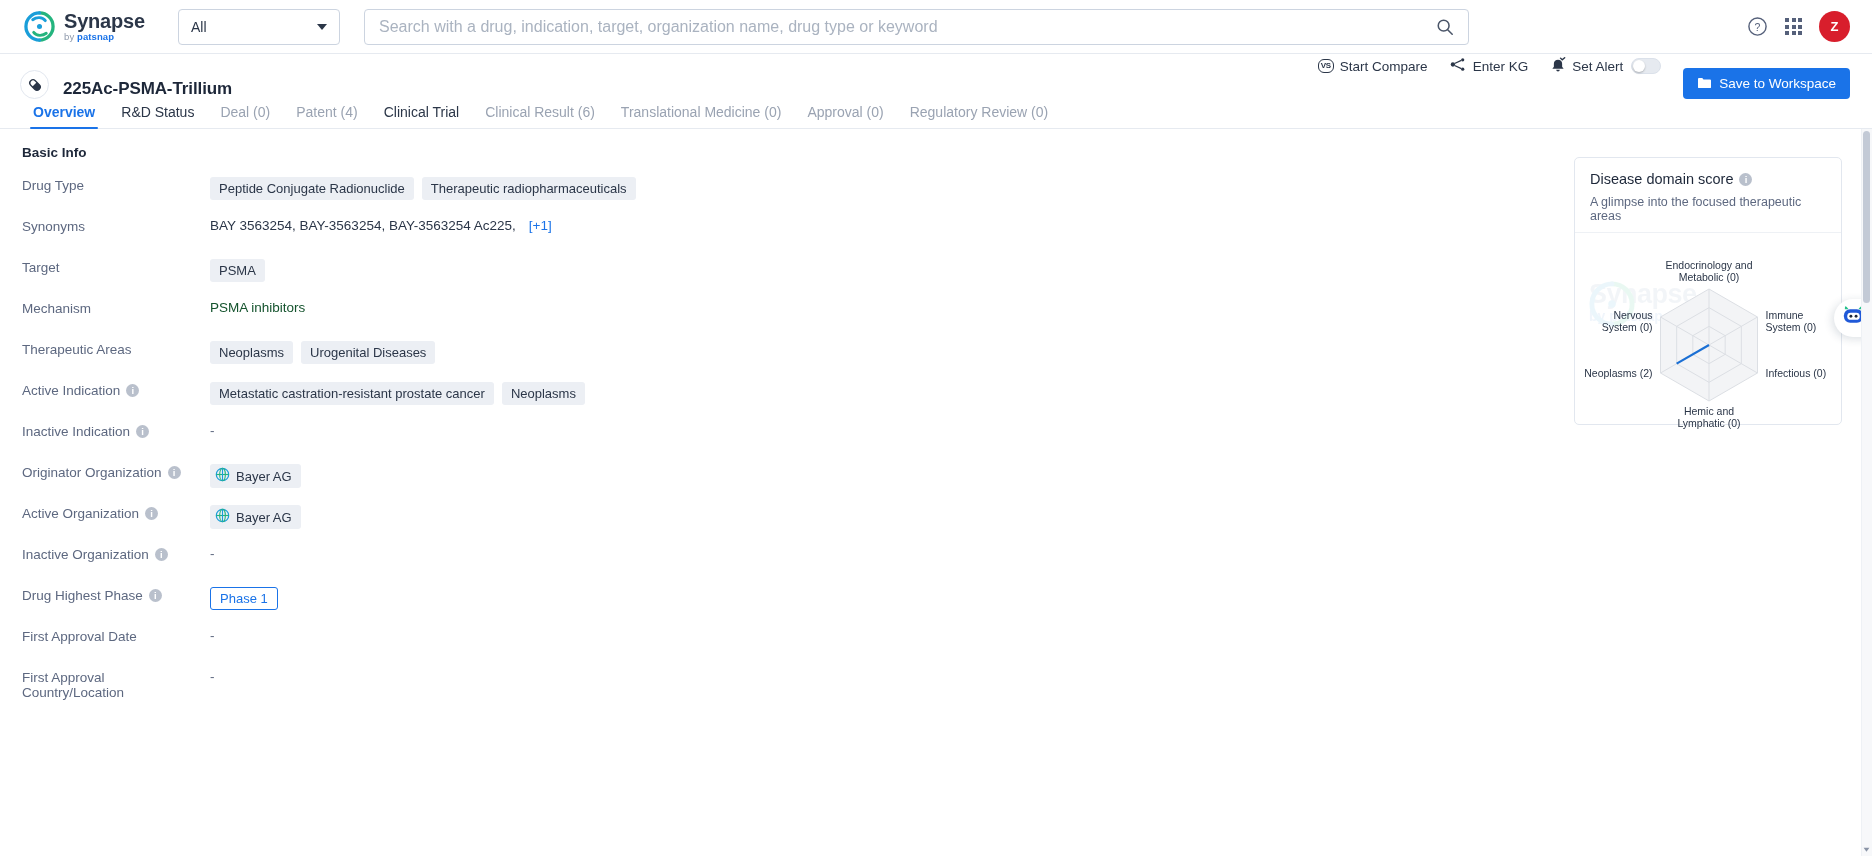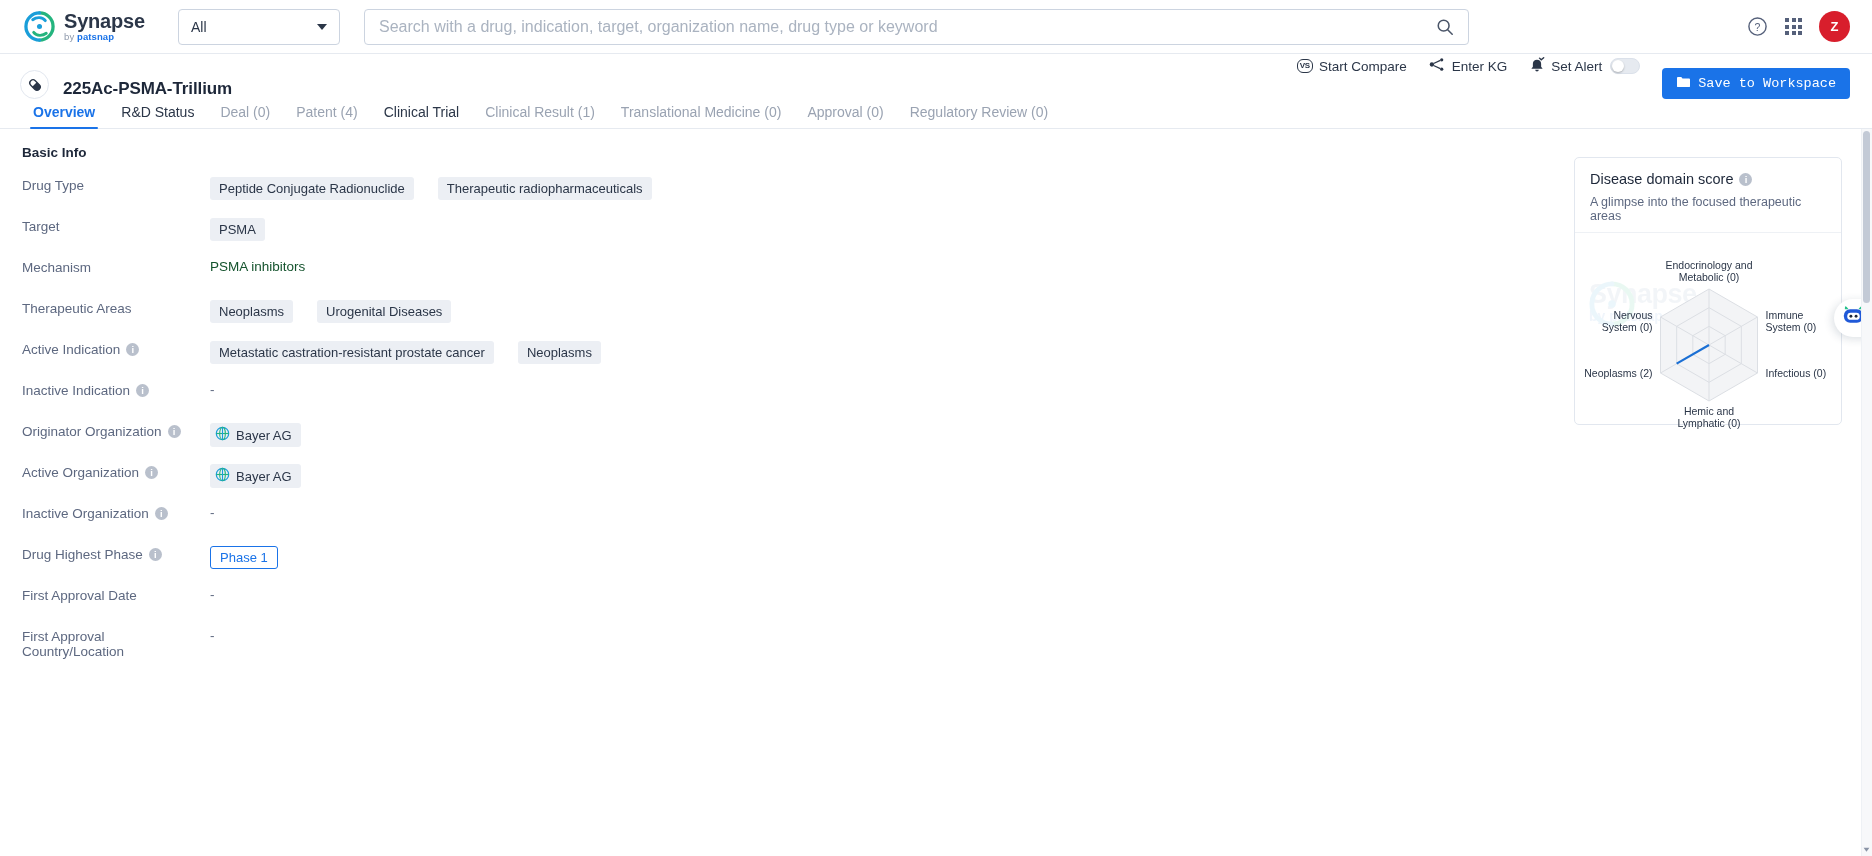--- a/index.html
+++ b/index.html
@@ -110,21 +110,21 @@
   }
   .toggle::after {
     content: ''; position: absolute; top: 1px; left: 1px;
     width: 12px; height: 12px; border-radius: 50%; background: #fff;
     box-shadow: 0 1px 2px rgba(0,0,0,.25);
   }
   .save-btn {
     display: flex; align-items: center; gap: 7px;
     background: #1a73e8; color: #fff; border: 0; border-radius: 4px;
     height: 31px; padding: 0 14px; font-size: 13.5px; cursor: pointer;
-    font-family: Liberation Mono, monospace;
+    font-family: Liberation Sans, sans-serif;
     margin-top: 35px;
   }
 
   
   .tabs {
     display: flex; align-items: flex-end; gap: 0;
     border-bottom: 1px solid #e6eaf0;
     padding: 0 0 0 20px; height: 30px;
   }
   .tab {
@@ -146,21 +146,21 @@
   .row { display: flex; align-items: flex-start; min-height: 41px; }
   .row-label {
     width: 188px; flex: 0 0 188px; font-size: 13.5px; color: #5d6880;
     display: flex; align-items: center; gap: 6px; padding-top: 2px;
   }
   .info-i {
     width: 13px; height: 13px; border-radius: 50%; background: #b9c0cc;
     color: #fff; font-size: 9.5px; font-weight: 700; line-height: 13px;
     text-align: center; font-style: normal; cursor: pointer; flex: 0 0 13px;
   }
-  .row-value { display: flex; flex-wrap: wrap; gap: 24px; align-items: center; padding-top: 1px; }
+  .row-value { display: flex; flex-wrap: wrap; gap: 8px; align-items: center; padding-top: 1px; }
   .chip {
     background: #eceff4; border-radius: 3px; padding: 4px 9px;
     font-size: 13px; color: #2b3648; cursor: pointer; white-space: nowrap;
   }
   .chip-org { display: flex; align-items: center; gap: 6px; padding: 3px 9px 3px 5px; }
   .plain { font-size: 13.5px; color: #14532d; }
   .dash { font-size: 13.5px; color: #5d6880; }
   .syn { font-size: 13.5px; color: #2b3648; }
   .link { color: #1a73e8; cursor: pointer; }
   .phase-badge {
@@ -321,38 +321,47 @@
     </button>
   </div>
 </div>
 
 <div class="tabs" id="tabs">
     <div class="tab active"><span>Overview</span></div>
     <div class="tab enabled"><span>R&amp;D Status</span></div>
     <div class="tab"><span>Deal (0)</span></div>
     <div class="tab"><span>Patent (4)</span></div>
     <div class="tab enabled"><span>Clinical Trial</span></div>
-    <div class="tab"><span>Clinical Result (1)</span></div>
+    <div class="tab"><span>Clinical Result (6)</span></div>
     <div class="tab"><span>Translational Medicine (0)</span></div>
     <div class="tab"><span>Approval (0)</span></div>
     <div class="tab"><span>Regulatory Review (0)</span></div>
   </div>
 
 <div class="body-wrap">
 
   <div class="content">
     <div class="section-title">Basic Info</div>
     <div id="rows">
         <div class="row">
           <div class="row-label">
             <span>Drug Type</span>
           </div>
           <div class="row-value">
             <span class="chip"><span>Peptide Conjugate Radionuclide</span></span>
             <span class="chip"><span>Therapeutic radiopharmaceuticals</span></span>
+          </div>
+        </div>
+        <div class="row">
+          <div class="row-label">
+            <span>Synonyms</span>
+          </div>
+          <div class="row-value">
+            <span class="syn">BAY 3563254,  BAY-3563254,  BAY-3563254 Ac225,</span>
+            <span class="syn link" style="margin-left: 5px;">[+1]</span>
           </div>
         </div>
         <div class="row">
           <div class="row-label">
             <span>Target</span>
           </div>
           <div class="row-value">
             <span class="chip"><span>PSMA</span></span>
           </div>
         </div>

